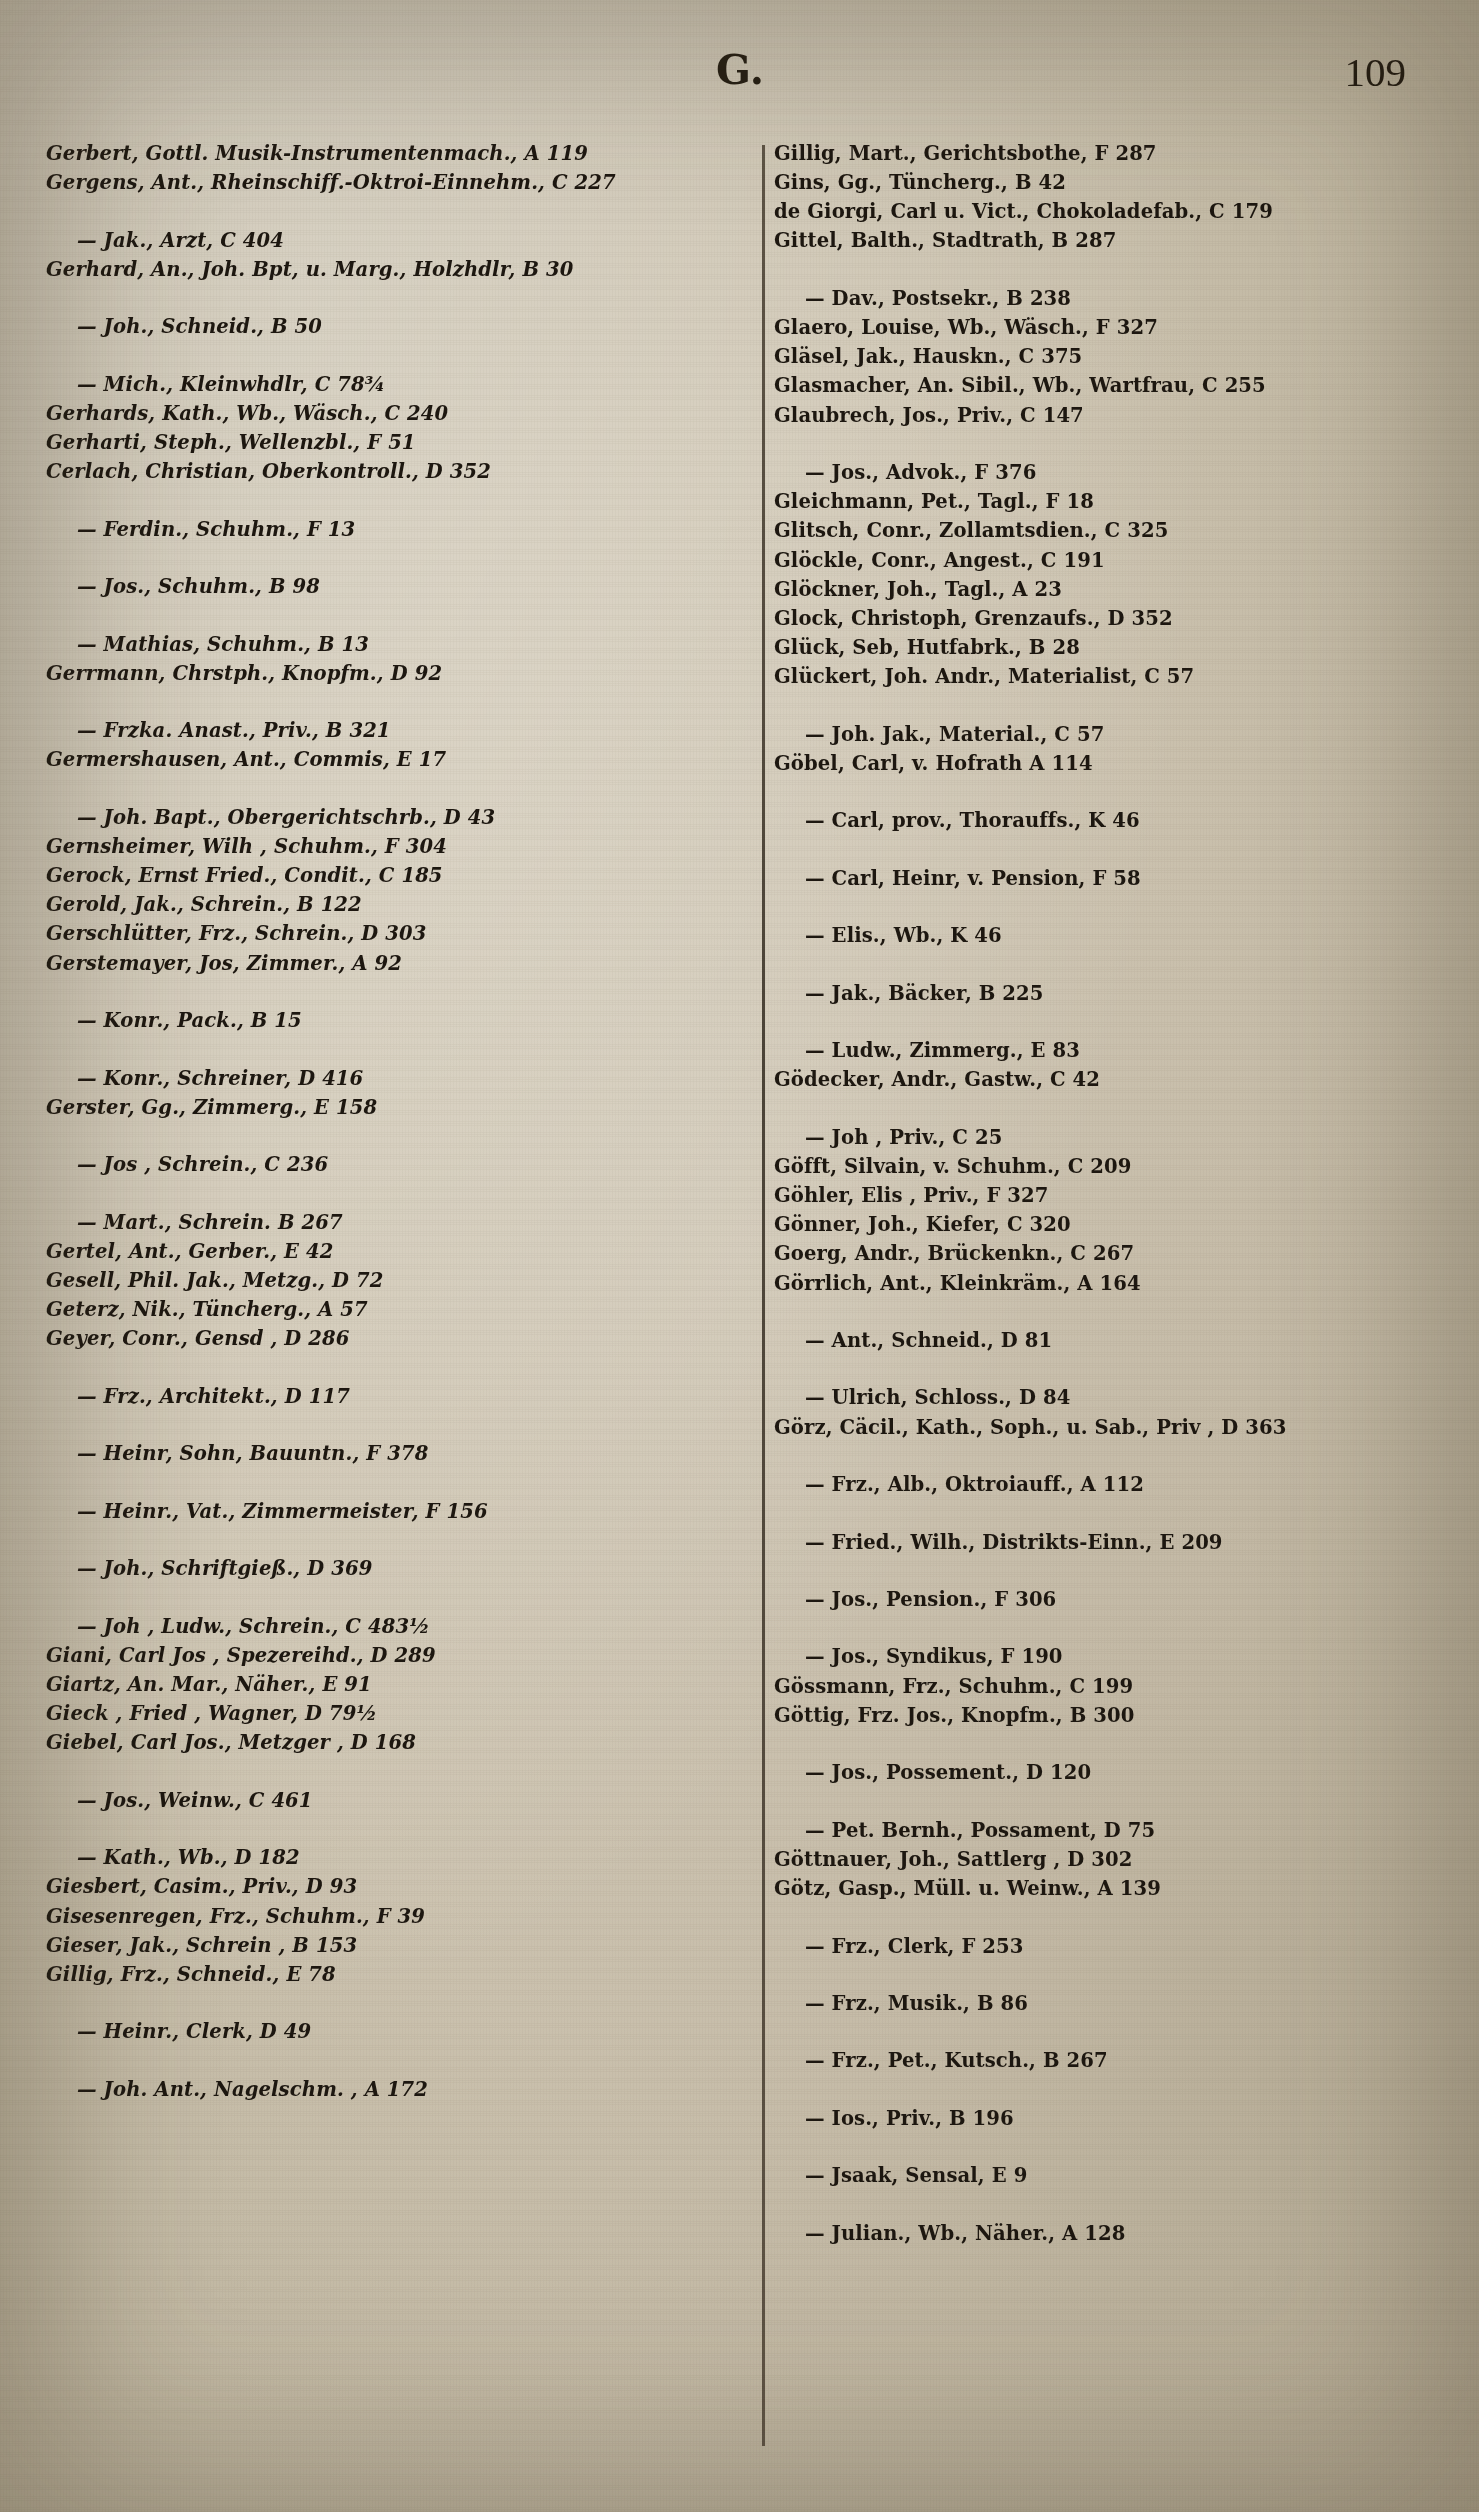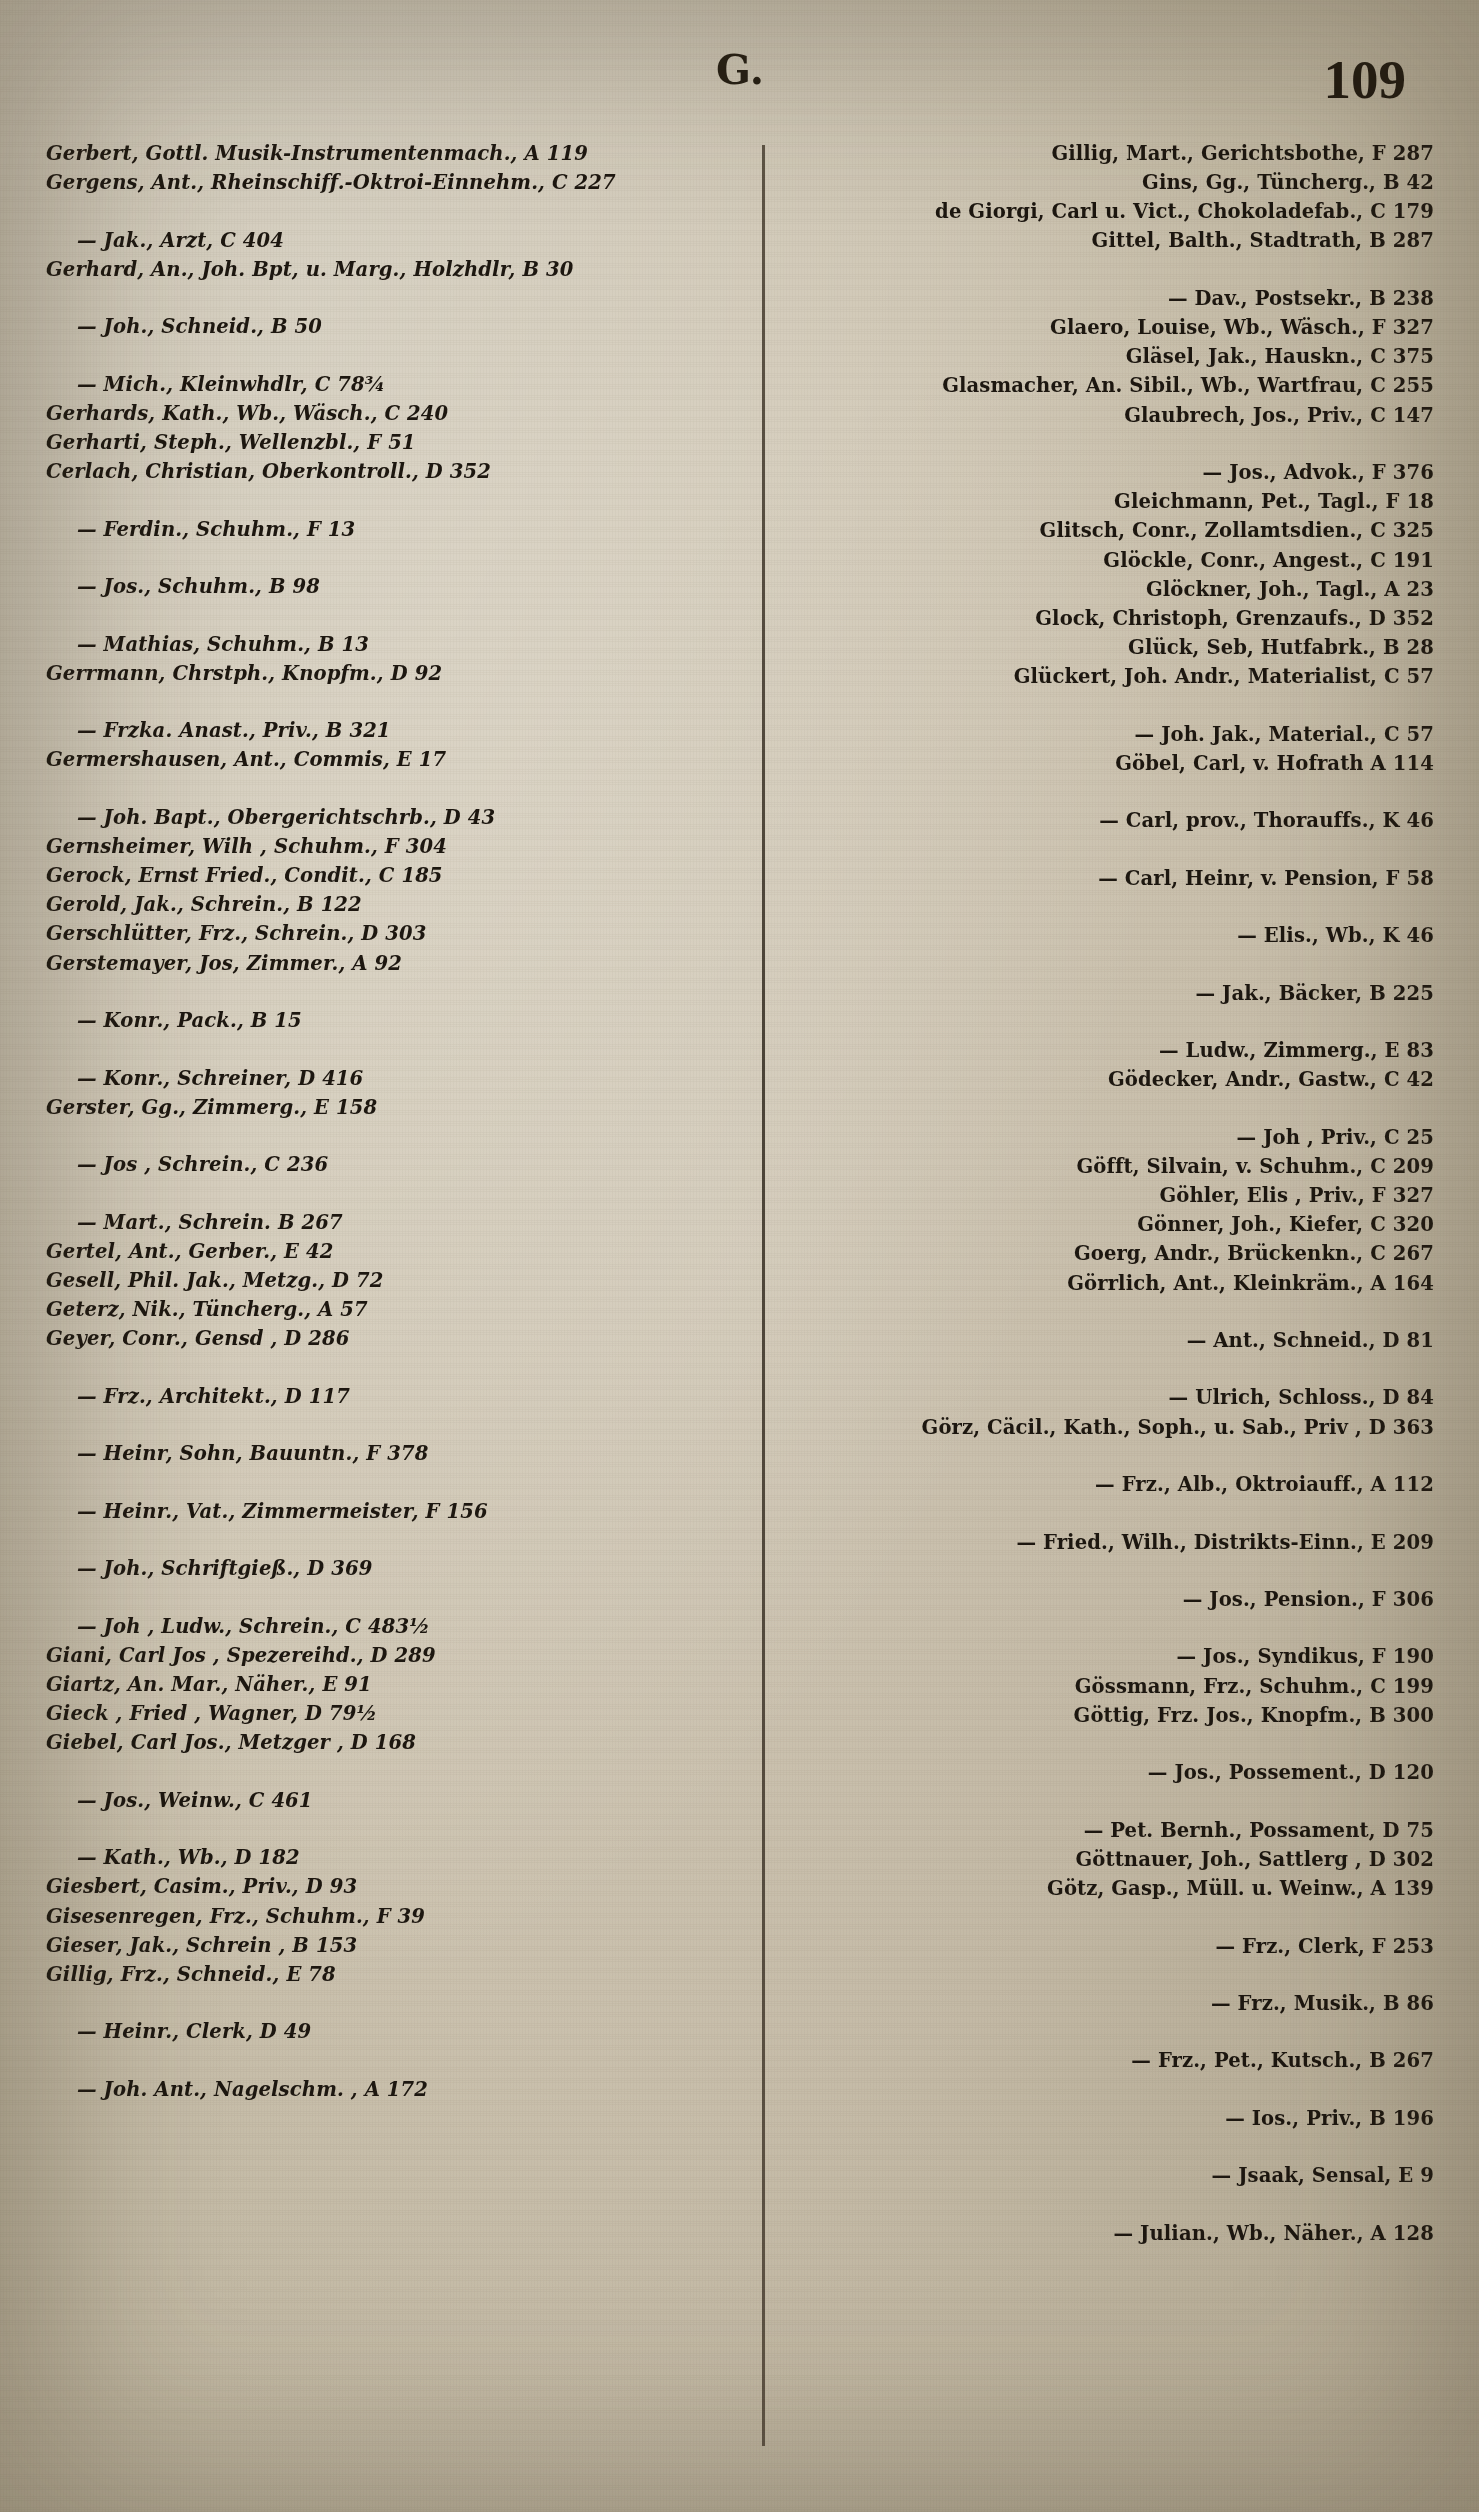--- a/index.html
+++ b/index.html
@@ -47,40 +47,40 @@
     top:0;
     text-align:center;
     font-size:41px;
     letter-spacing:1.5px;
     color:#241d12;
     font-family:"DejaVu Serif", serif;
   }
   .hdr-page{
     position:absolute;
     right:74px;top:1.5px;
-    font-size:55px;
-    font-weight:bold;
+    font-size:41px;
+    font-weight:normal;
     color:#20190f;
     font-family:"Liberation Serif", serif;
   }
 
   
   .cols{
     position:absolute;
     top:141px;left:46px;
     width:1388px;
     height:2316px;
     display:flex;
   }
   .col{
     width:694px;
     box-sizing:border-box;
   }
   .col.left{padding-right:25px;font-style:italic;}
-  .col.right{padding-left:34px;text-align:right;}
+  .col.right{padding-left:34px;}
   .divider{
     position:absolute;
     left:716px;
     top:4.4px;
     width:3px;
     height:2301px;
     background:linear-gradient(180deg,#4a4032,#332b20 40%,#4d4234 100%);
     opacity:.85;
   }
 

